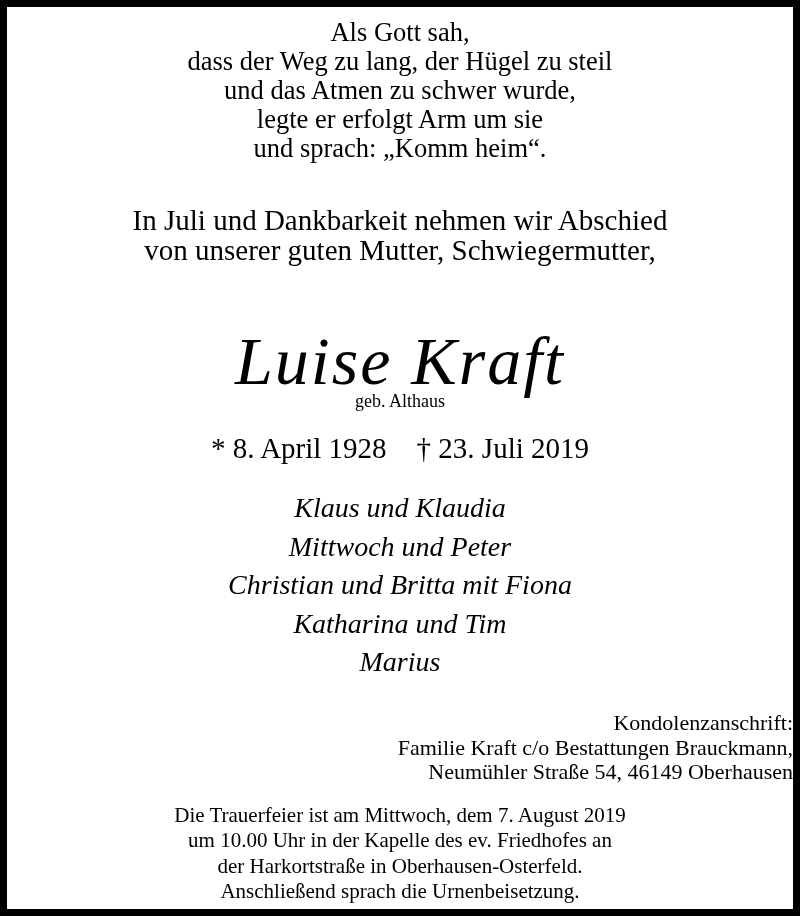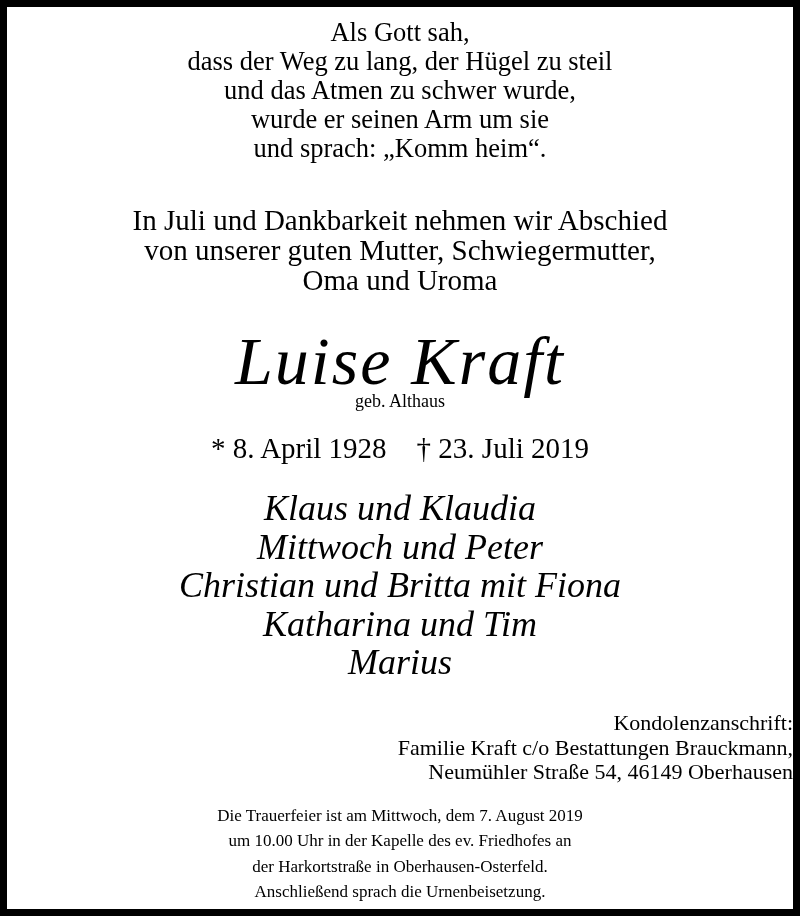--- a/index.html
+++ b/index.html
@@ -19,41 +19,40 @@
 
   .poem { top: 11px; font-size: 26.5px; line-height: 29px; }
   .intro { top: 198px; font-size: 29px; line-height: 30px; }
   .name {
     top: 318px; font-size: 68px; line-height: 72px;
     font-style: italic; letter-spacing: 2px;
   }
   .maiden { top: 380px; font-size: 18px; line-height: 28px; }
   .dates { top: 424px; font-size: 29px; line-height: 34px; }
   .dates .sep { display: inline-block; width: 30px; }
-  .family { top: 482px; font-size: 36px; line-height: 38.5px; font-style: italic; }
+  .family { top: 482px; font-size: 28px; line-height: 38.5px; font-style: italic; }
   .condolence { top: 704px; font-size: 22px; line-height: 24.5px; text-align: right; }
-  .ceremony { top: 796px; font-size: 17px; line-height: 25.3px; }
+  .ceremony { top: 796px; font-size: 21px; line-height: 25.3px; }
 </style>
 </head>
 <body>
 
 <div class="frame">
 
   <div class="block poem">
     <span class="line">Als Gott sah,</span>
     <span class="line">dass der Weg zu lang, der Hügel zu steil</span>
     <span class="line">und das Atmen zu schwer wurde,</span>
-    <span class="line">wurde er seinen Arm um sie</span>
+    <span class="line">legte er erfolgt Arm um sie</span>
     <span class="line">und sprach: „Komm heim“.</span>
   </div>
 
   <div class="block intro">
     <span class="line">In Juli und Dankbarkeit nehmen wir Abschied</span>
     <span class="line">von unserer guten Mutter, Schwiegermutter,</span>
-    <span class="line">Oma und Uroma</span>
   </div>
 
   <div class="block name">Luise Kraft</div>
 
   <div class="block maiden">geb. Althaus</div>
 
   <div class="block dates">
     <span>* 8. April 1928</span><span class="sep"></span><span>† 23. Juli 2019</span>
   </div>
 

